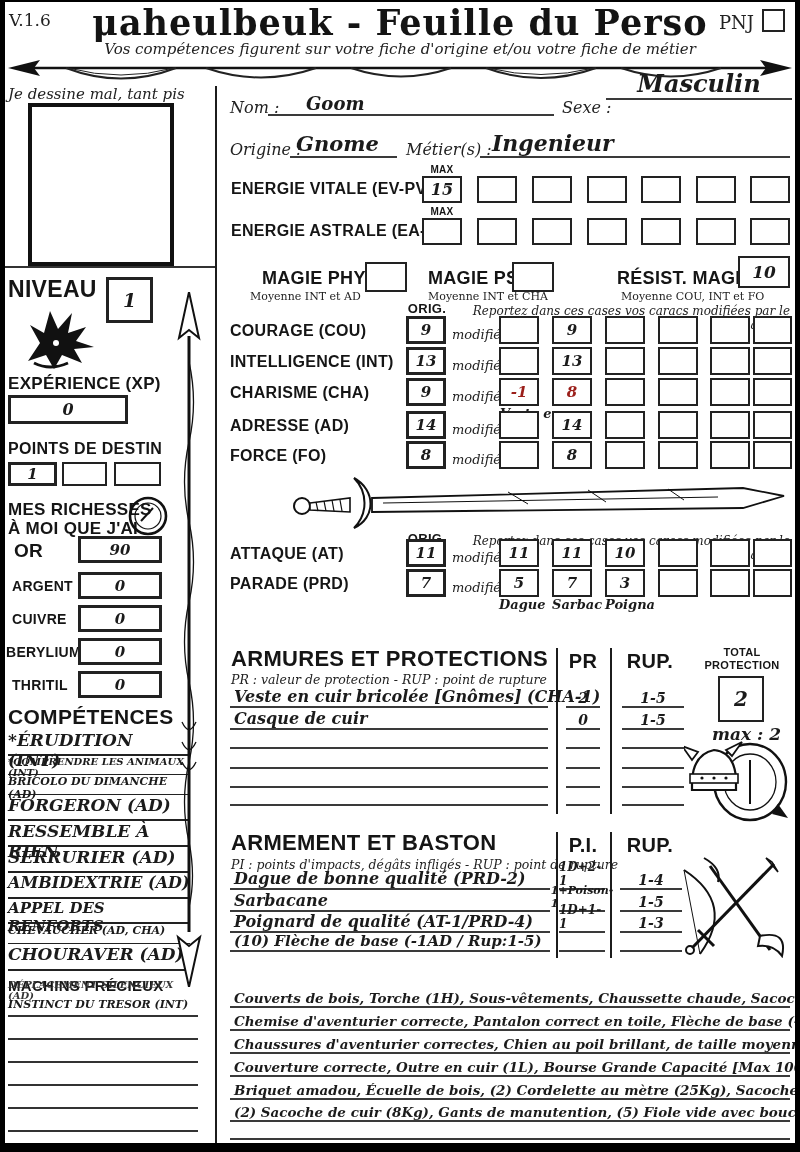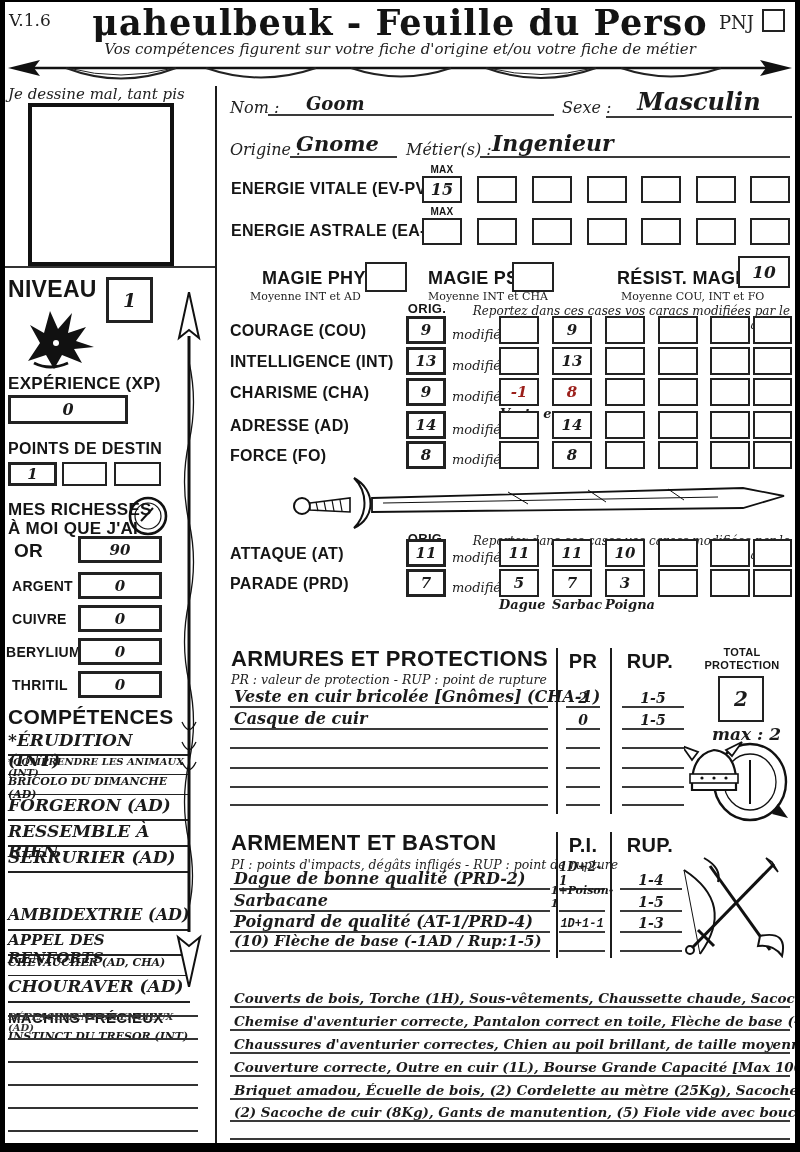--- a/index.html
+++ b/index.html
@@ -115,21 +115,21 @@
     </div>
 
   <div class="blk" style="left:8px;top:705px;font-size:21px;">COMPÉTENCES</div>
   <div class="abs" style="left:8px;top:730px;width:182px;">
     <div class="hand" style="height:24px;font-size:17px;border-bottom:2px solid #222;">*ÉRUDITION (INT)</div>
     <div class="hand" style="height:18px;font-size:10px;border-bottom:1.5px solid #222;">*COMPRENDRE LES ANIMAUX (INT)</div>
     <div class="hand" style="height:19px;font-size:11px;border-bottom:1.5px solid #222;">BRICOLO DU DIMANCHE (AD)</div>
     <div class="hand" style="height:24px;font-size:17px;border-bottom:2px solid #222;">FORGERON (AD)</div>
     <div class="hand" style="height:24px;font-size:17px;border-bottom:2px solid #222;">RESSEMBLE À RIEN</div>
     <div class="hand" style="height:24px;font-size:17px;border-bottom:2px solid #222;">SERRURIER (AD)</div>
-    <div class="hand" style="height:24px;font-size:16px;border-bottom:2px solid #222;margin-top:32px;">AMBIDEXTRIE (AD)</div>
+    <div class="hand" style="height:24px;font-size:16px;border-bottom:2px solid #222;">AMBIDEXTRIE (AD)</div>
     <div class="hand" style="height:23px;font-size:15px;border-bottom:2px solid #222;">APPEL DES RENFORTS</div>
     <div class="hand" style="height:19px;font-size:11px;border-bottom:1.5px solid #222;">CHEVAUCHER (AD, CHA)</div>
     <div class="hand" style="height:25px;font-size:17px;border-bottom:2px solid #222;">CHOURAVER (AD)</div>
     <div style="position:relative;height:21px;">
       <span class="hand" style="position:absolute;left:0;top:2px;font-size:10px;color:#333;">DÉPLACEMENT SILENCIEUX (AD)</span>
       <span class="blk" style="position:static;display:block;margin-top:6px;font-size:15px;">MACHINS PRÉCIEUX</span>
     </div>
     <div class="hand" style="height:18px;font-size:11px;">INSTINCT DU TRESOR (INT)</div>
   </div>
 
@@ -151,21 +151,21 @@
       <path d="M16,430 Q23,445 30,430 M16,450 Q23,465 30,450 M16,470 Q23,485 30,470" fill="none" stroke="#111" stroke-width="1.3"></path>
       <polygon points="23,695 12,645 23,654 34,645" fill="#fff" stroke="#111" stroke-width="2"></polygon>
     </svg>
   </div>
 
   <div class="cal" style="left:230px;top:98px;font-size:16px;">Nom :</div>
   <div class="line" style="left:268px;top:86px;width:286px;height:30px;padding-left:14px;">
       <span class="hand" style="font-size:18px;margin-left:24px;">Goom</span>
     </div>
   <div class="cal" style="left:562px;top:98px;font-size:16px;">Sexe :</div>
-  <div class="line ctr" style="left:606px;top:84px;width:186px;height:34px;">
+  <div class="line ctr" style="left:606px;top:66px;width:186px;height:34px;">
       <span class="hand" style="font-size:24px;">Masculin</span>
     </div>
 
   <div class="cal" style="left:230px;top:140px;font-size:16px;">Origine :</div>
   <div class="line" style="left:290px;top:128px;width:107px;height:30px;padding-left:6px;">
       <span class="hand" style="font-size:21px;">Gnome</span>
     </div>
   <div class="cal" style="left:406px;top:140px;font-size:16px;">Métier(s) :</div>
   <div class="line" style="left:480px;top:126px;width:310px;height:32px;padding-left:12px;">
       <span class="hand" style="font-size:22px;">Ingenieur</span>
@@ -452,21 +452,21 @@
       <span class="hand" style="font-size:11px;">1+Poison-1</span>
     </div>
   <div class="line ctr" style="left:620px;top:890px;width:62px;height:22px;">
       <span class="hand" style="font-size:14px;">1-5</span>
     </div>
 
   <div class="line" style="left:230px;top:911px;width:320px;height:22px;padding-left:4px;">
       <span class="hand" style="font-size:16px;">Poignard de qualité (AT-1/PRD-4)</span>
     </div>
   <div class="line ctr" style="left:559px;top:911px;width:46px;height:22px;">
-      <span class="hand" style="font-size:12px;font-family:Liberation Mono, monospace;">1D+1-1</span>
+      <span class="hand" style="font-size:12px;">1D+1-1</span>
     </div>
   <div class="line ctr" style="left:620px;top:911px;width:62px;height:22px;">
       <span class="hand" style="font-size:14px;">1-3</span>
     </div>
 
   <div class="line" style="left:230px;top:931px;width:320px;height:21px;padding-left:4px;">
       <span class="hand" style="font-size:15px;">(10) Flèche de base (-1AD / Rup:1-5)</span>
     </div>
   <div class="line" style="left:559px;top:931px;width:46px;height:21px;"></div>
   <div class="line" style="left:620px;top:931px;width:62px;height:21px;"></div>

